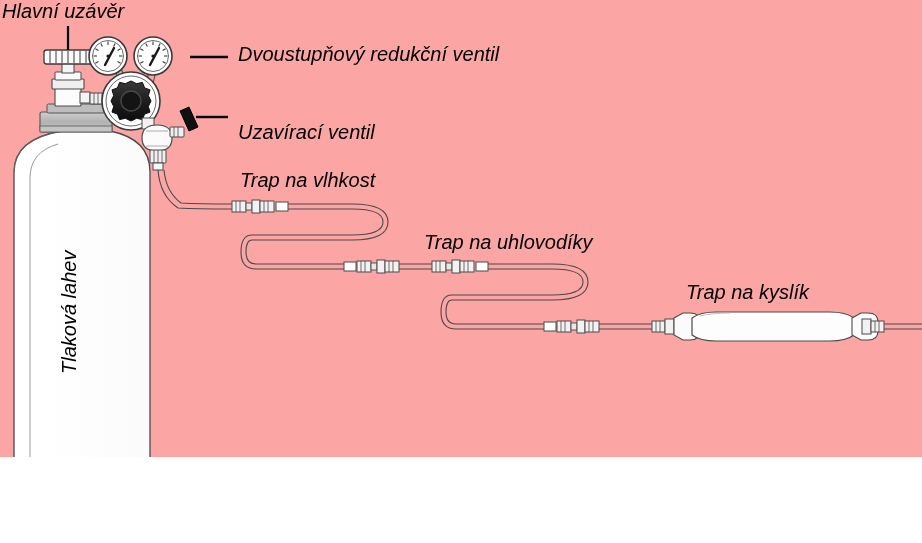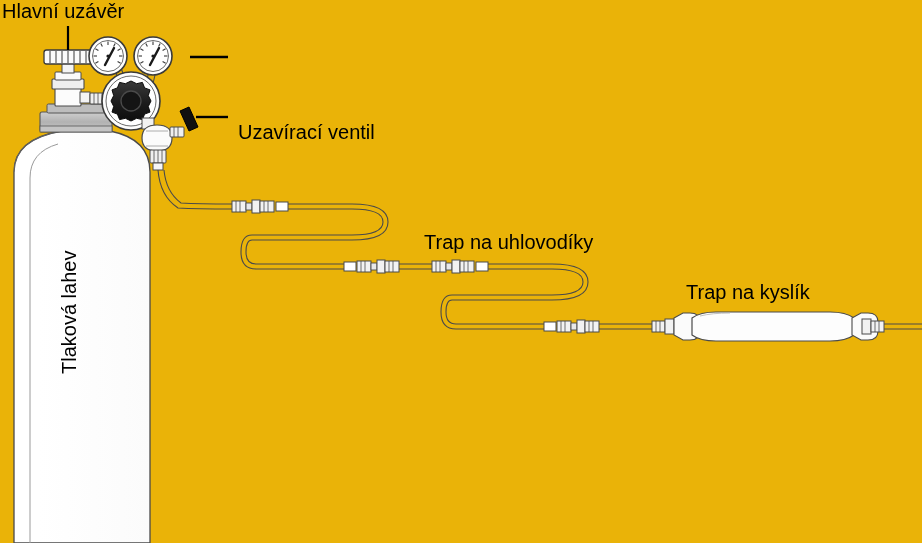--- a/index.html
+++ b/index.html
@@ -3,24 +3,25 @@
 <meta charset="utf-8">
 <style>
   html, body {
     margin: 0;
     padding: 0;
     background: #ffffff;
   }
   #stage {
     position: relative;
     width: 922px;
-    height: 543px;
-    background: #eab308;
+    height: 457px;
+    background: #fca5a5;
     overflow: hidden;
     font-family: "Liberation Sans", sans-serif;
+    font-style: italic;
   }
   #diagram {
     position: absolute;
     left: 0; top: 0;
     width: 922px;
     height: 543px;
   }
   .lbl {
     position: absolute;
     color: #000000;
@@ -333,23 +334,25 @@
         </g>
       </g>
 
       <path d="M884 324 L922 324" fill="none" stroke="#4a4a4a" stroke-width="1.1"></path>
       <path d="M884 329 L922 329" fill="none" stroke="#4a4a4a" stroke-width="1.1"></path>
     </g>
   </svg>
 
   <div class="lbl" id="lbl-main-valve">Hlavní uzávěr</div>
 
+  <div class="lbl" id="lbl-regulator">Dvoustupňový redukční ventil</div>
 
   <div class="lbl" id="lbl-shutoff">Uzavírací ventil</div>
 
+  <div class="lbl" id="lbl-moisture">Trap na vlhkost</div>
 
   <div class="lbl" id="lbl-hydrocarbon">Trap na uhlovodíky</div>
 
   <div class="lbl" id="lbl-oxygen">Trap na kyslík</div>
 
   <div class="lbl" id="lbl-cylinder">Tlaková lahev</div>
 
 </div>
 
 </body></html>

